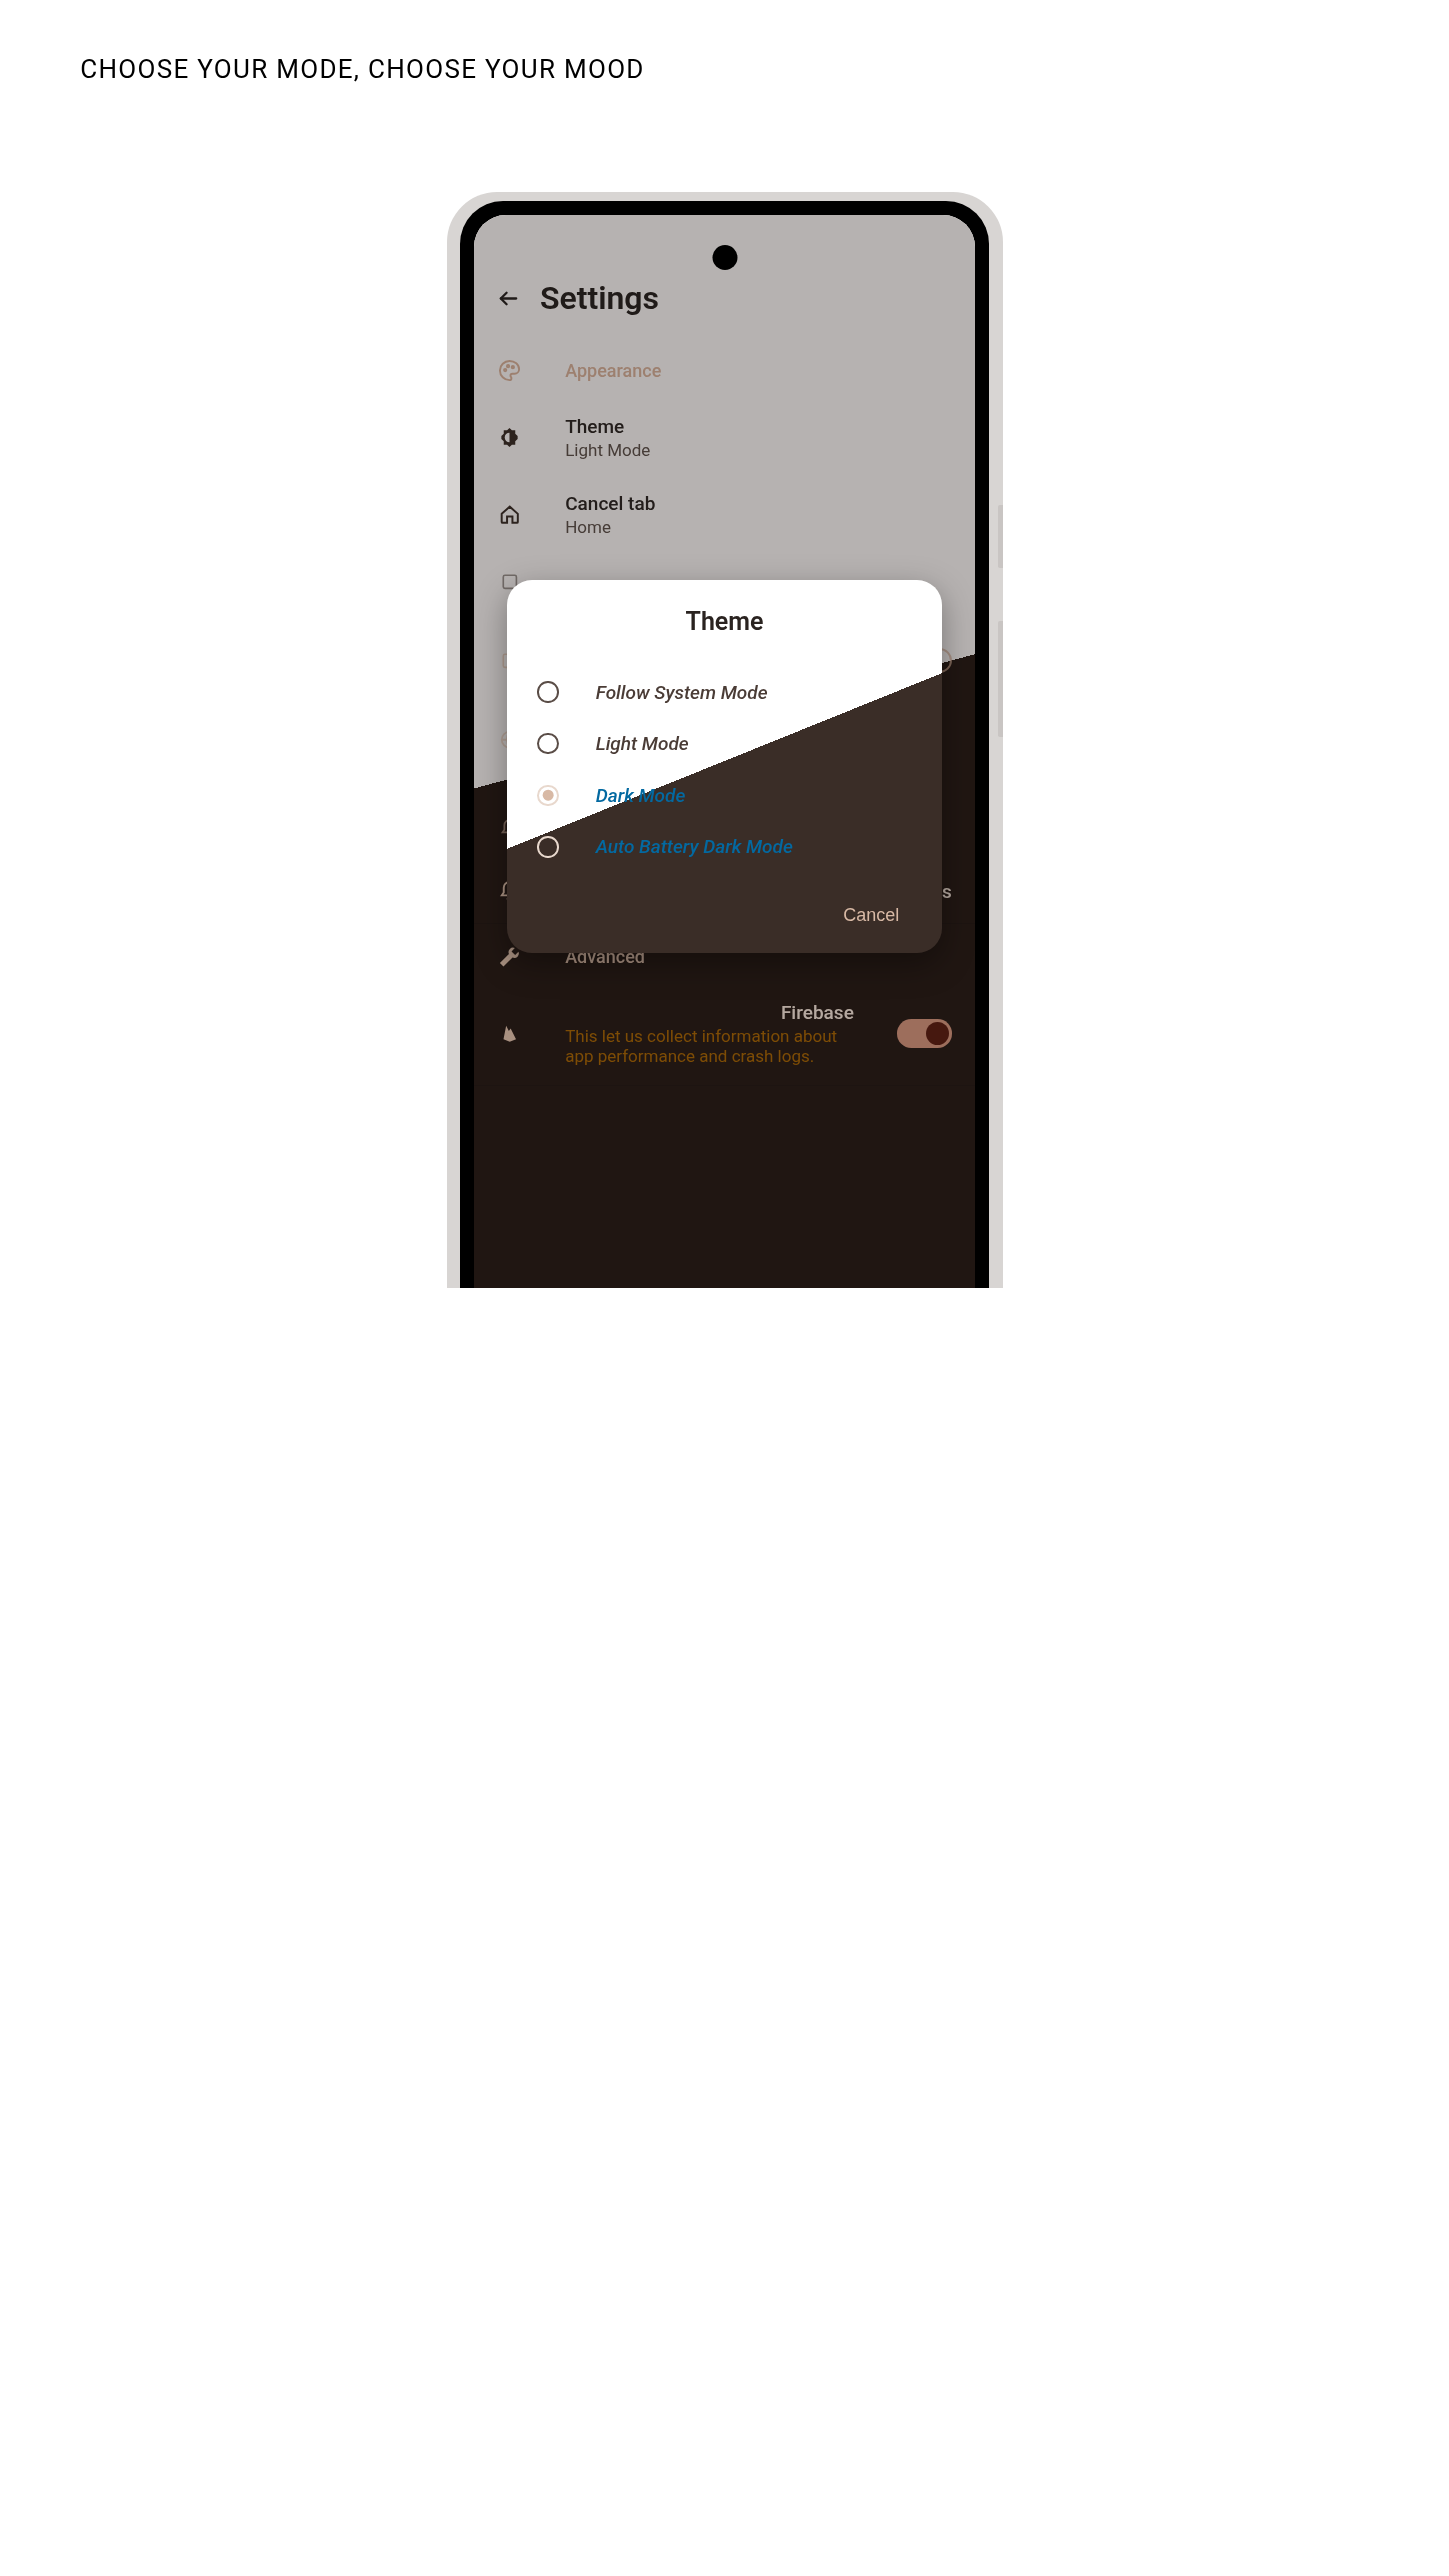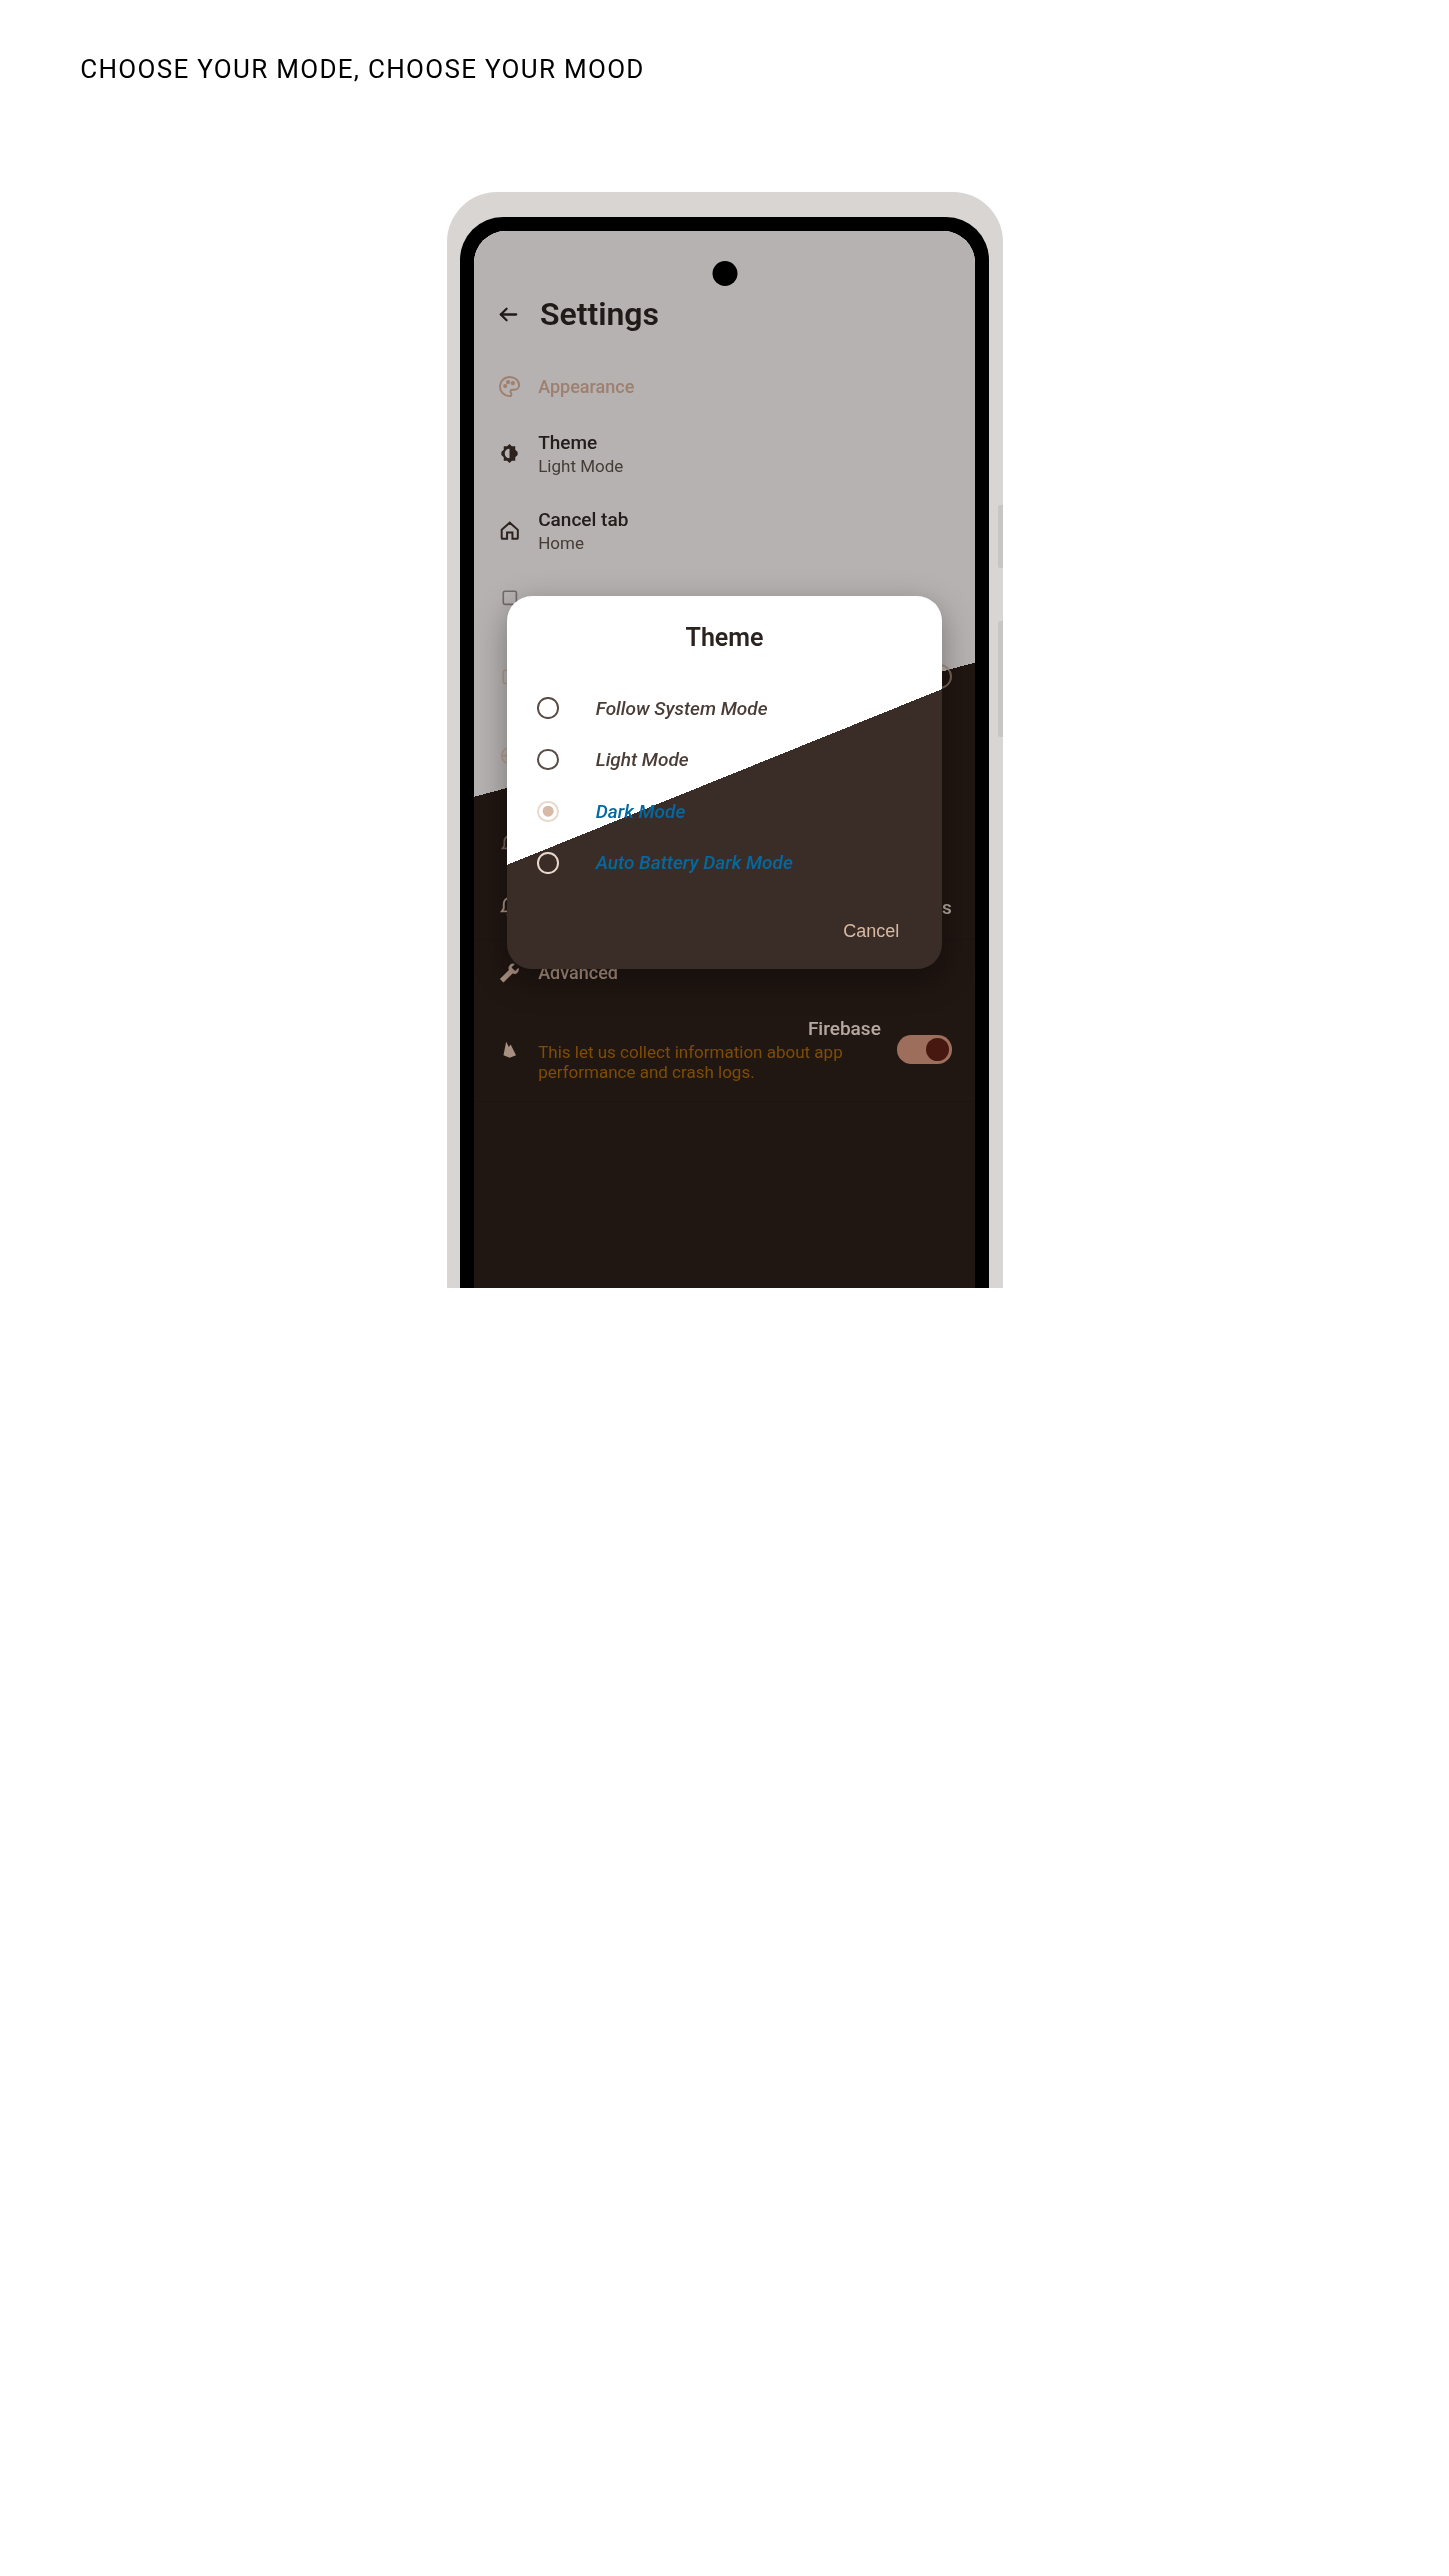--- a/index.html
+++ b/index.html
@@ -32,21 +32,20 @@
   }
   .phone-outer {
     position: absolute;
     top: 9px;
     left: 13.4px;
     right: 13.4px;
     bottom: 0;
     background: #000;
     border-radius: 43px 43px 0 0;
     overflow: hidden;
-    margin-top: 16px;
   }
   .phone-screen {
     position: absolute;
     top: 14.3px;
     left: 14.3px;
     right: 14.3px;
     bottom: 0;
     background: #fff;
     border-radius: 32px 32px 0 0;
     overflow: hidden;
@@ -95,21 +94,21 @@
     font-size: 32px;
     font-weight: 600;
     color: #2a2320;
   }
   .settings-list {
     padding: 0 0;
   }
   .setting-row {
     display: flex;
     align-items: center;
-    gap: 16px;
+    gap: 43px;
     padding: 16px 23px;
   }
   .setting-icon {
     width: 25px;
     height: 25px;
     flex-shrink: 0;
     display: flex;
     align-items: center;
     justify-content: center;
     color: #3a2d27;

